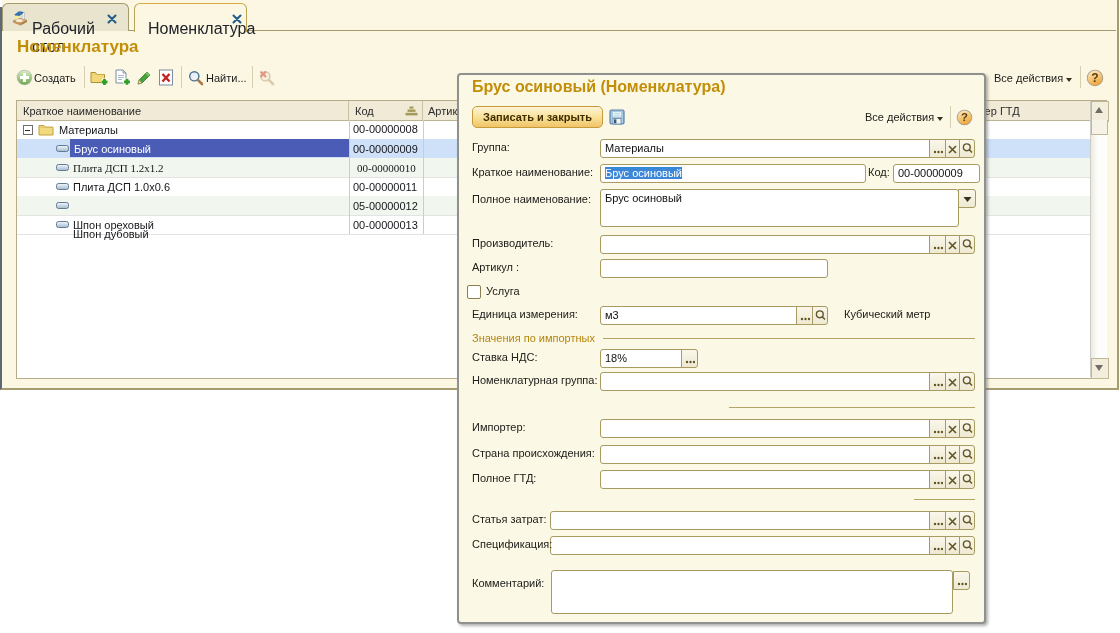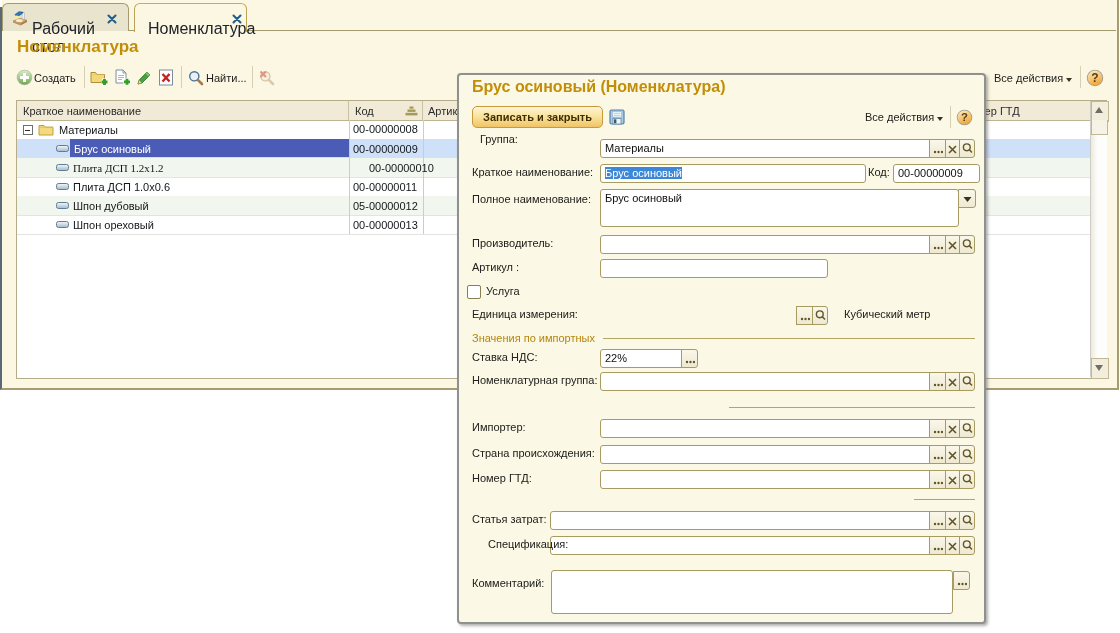--- a/index.html
+++ b/index.html
@@ -202,30 +202,30 @@
   </div>
   <div class="row" style="top:38px;background:#cfe1f8;">
     <div class="abs" style="left:53px;top:0;width:279px;height:18px;background:#4a5cb5;"></div>
     <div class="abs" style="left:39px;top:6px;width:11px;height:5px;background:linear-gradient(#eef3f7,#a9bfd0);border:1px solid #5f7b96;border-radius:2.5px;"></div>
     <div class="rtxt" style="left:57px;color:#fff;">Брус осиновый</div>
     <div class="rtxt" style="left:336px;">00-00000009</div>
   </div>
   <div class="row stripe" style="top:57px;">
     <div class="abs" style="left:39px;top:6px;width:11px;height:5px;background:linear-gradient(#eef3f7,#a9bfd0);border:1px solid #5f7b96;border-radius:2.5px;"></div>
     <div class="rtxt" style="left:56px;font-family:Liberation Serif, serif;">Плита ДСП 1.2x1.2</div>
-    <div class="rtxt" style="left:352px;">00-00000010</div>
+    <div class="rtxt" style="left:340px;font-family:Liberation Serif, serif;">00-00000010</div>
   </div>
   <div class="row" style="top:76px;">
     <div class="abs" style="left:39px;top:6px;width:11px;height:5px;background:linear-gradient(#eef3f7,#a9bfd0);border:1px solid #5f7b96;border-radius:2.5px;"></div>
     <div class="rtxt" style="left:56px;">Плита ДСП 1.0x0.6</div>
     <div class="rtxt" style="left:336px;">00-00000011</div>
   </div>
   <div class="row stripe" style="top:95px;">
     <div class="abs" style="left:39px;top:6px;width:11px;height:5px;background:linear-gradient(#eef3f7,#a9bfd0);border:1px solid #5f7b96;border-radius:2.5px;"></div>
-    <div class="rtxt" style="left:56px;">Шпон дубовый</div>
+    <div class="rtxt" style="left:56px;margin-top:28px;">Шпон дубовый</div>
     <div class="rtxt" style="left:336px;">05-00000012</div>
   </div>
   <div class="row" style="top:114px;">
     <div class="abs" style="left:39px;top:6px;width:11px;height:5px;background:linear-gradient(#eef3f7,#a9bfd0);border:1px solid #5f7b96;border-radius:2.5px;"></div>
     <div class="rtxt" style="left:56px;">Шпон ореховый</div>
     <div class="rtxt" style="left:336px;">00-00000013</div>
   </div>
 
   <div class="rtxt" style="left:336px;top:22px;">00-00000008</div>
 
@@ -260,53 +260,54 @@
   <div class="abs" style="left:478px;top:42px;width:0;height:0;border-left:3.5px solid transparent;border-right:3.5px solid transparent;border-top:4.5px solid #3a3220;"></div>
   <div class="abs" style="left:491px;top:31px;width:1px;height:22px;background:#d6cfb2;"></div>
   <div class="abs" style="left:497px;top:34px;">
     <svg width="17" height="17" viewBox="0 0 18 18">
       <circle cx="9" cy="9" r="8.2" fill="#9a9a94"></circle>
       <circle cx="9" cy="9" r="7.4" fill="url(#hg)"></circle>
       <text x="9" y="13.2" text-anchor="middle" font-size="12" font-weight="bold" fill="#5a3c10" font-family="Liberation Sans">?</text>
     </svg>
   </div>
 
-  <div class="lbl" style="left:13px;top:58px;margin-left:8px;">Группа:</div>
+  <div class="lbl" style="left:13px;top:66px;">Группа:</div>
   <div class="fld" style="left:141px;top:64px;width:326px;">Материалы</div>
   <div class="lbl" style="left:13px;top:91px;">Краткое наименование:</div>
   <div class="fld" style="left:141px;top:89px;width:260px;"><span style="background:#3c87d7;color:#fff;">Брус осиновый</span></div>
   <div class="lbl" style="left:409px;top:91px;">Код:</div>
   <div class="fld" style="left:434px;top:89px;width:81px;">00-00000009</div>
   <div class="lbl" style="left:13px;top:118px;">Полное наименование:</div>
   <div class="fld" style="left:141px;top:114px;width:353px;height:36px;">Брус осиновый</div>
   <div class="lbl" style="left:13px;top:162px;">Производитель:</div>
   <div class="fld" style="left:141px;top:160px;width:326px;"></div>
   <div class="lbl" style="left:13px;top:186px;">Артикул :</div>
   <div class="fld" style="left:141px;top:184px;width:222px;"></div>
   <div class="abs" style="left:8px;top:210px;width:12px;height:12px;background:#fff;border:1px solid #8a7f52;border-radius:2px;"></div>
   <div class="lbl" style="left:27px;top:210px;">Услуга</div>
   <div class="lbl" style="left:13px;top:233px;">Единица измерения:</div>
+  <div class="fld" style="left:141px;top:231px;width:194px;">м3</div>
   <div class="lbl" style="left:385px;top:233px;">Кубический метр</div>
   <div class="sect" style="left:13px;top:257px;">Значения по импортных</div>
   <div class="sline" style="left:144px;top:263px;width:372px;"></div>
   <div class="lbl" style="left:13px;top:276px;">Ставка НДС:</div>
-  <div class="fld" style="left:141px;top:274px;width:79px;">22%</div>
+  <div class="fld" style="left:141px;top:274px;width:79px;">18%</div>
   <div class="lbl" style="left:13px;top:299px;">Номенклатурная группа:</div>
   <div class="fld" style="left:141px;top:297px;width:326px;"></div>
   <div class="sline" style="left:270px;top:332px;width:246px;"></div>
   <div class="lbl" style="left:13px;top:346px;">Импортер:</div>
   <div class="fld" style="left:141px;top:344px;width:326px;"></div>
   <div class="lbl" style="left:13px;top:372px;">Страна происхождения:</div>
   <div class="fld" style="left:141px;top:370px;width:326px;"></div>
-  <div class="lbl" style="left:13px;top:397px;">Номер ГТД:</div>
+  <div class="lbl" style="left:13px;top:397px;">Полное ГТД:</div>
   <div class="fld" style="left:141px;top:395px;width:326px;"></div>
   <div class="sline" style="left:455px;top:424px;width:61px;"></div>
   <div class="lbl" style="left:13px;top:438px;">Статья затрат:</div>
   <div class="fld" style="left:91px;top:436px;width:376px;"></div>
-  <div class="lbl" style="left:13px;top:463px;margin-left:16px;">Спецификация:</div>
+  <div class="lbl" style="left:13px;top:463px;">Спецификация:</div>
   <div class="fld" style="left:91px;top:461px;width:376px;"></div>
   <div class="lbl" style="left:13px;top:502px;">Комментарий:</div>
   <div class="fld" style="left:92px;top:495px;width:396px;height:42px;"></div>
   <div class="sb" style="left:470px;top:64px;width:15px;display:flex;">
       <svg width="10" height="12" style="margin:auto">
         <circle cx="2" cy="9" r="1.2" fill="#5f5527"></circle>
         <circle cx="5.5" cy="9" r="1.2" fill="#5f5527"></circle>
         <circle cx="9" cy="9" r="1.2" fill="#5f5527"></circle>
       </svg>
     </div>

